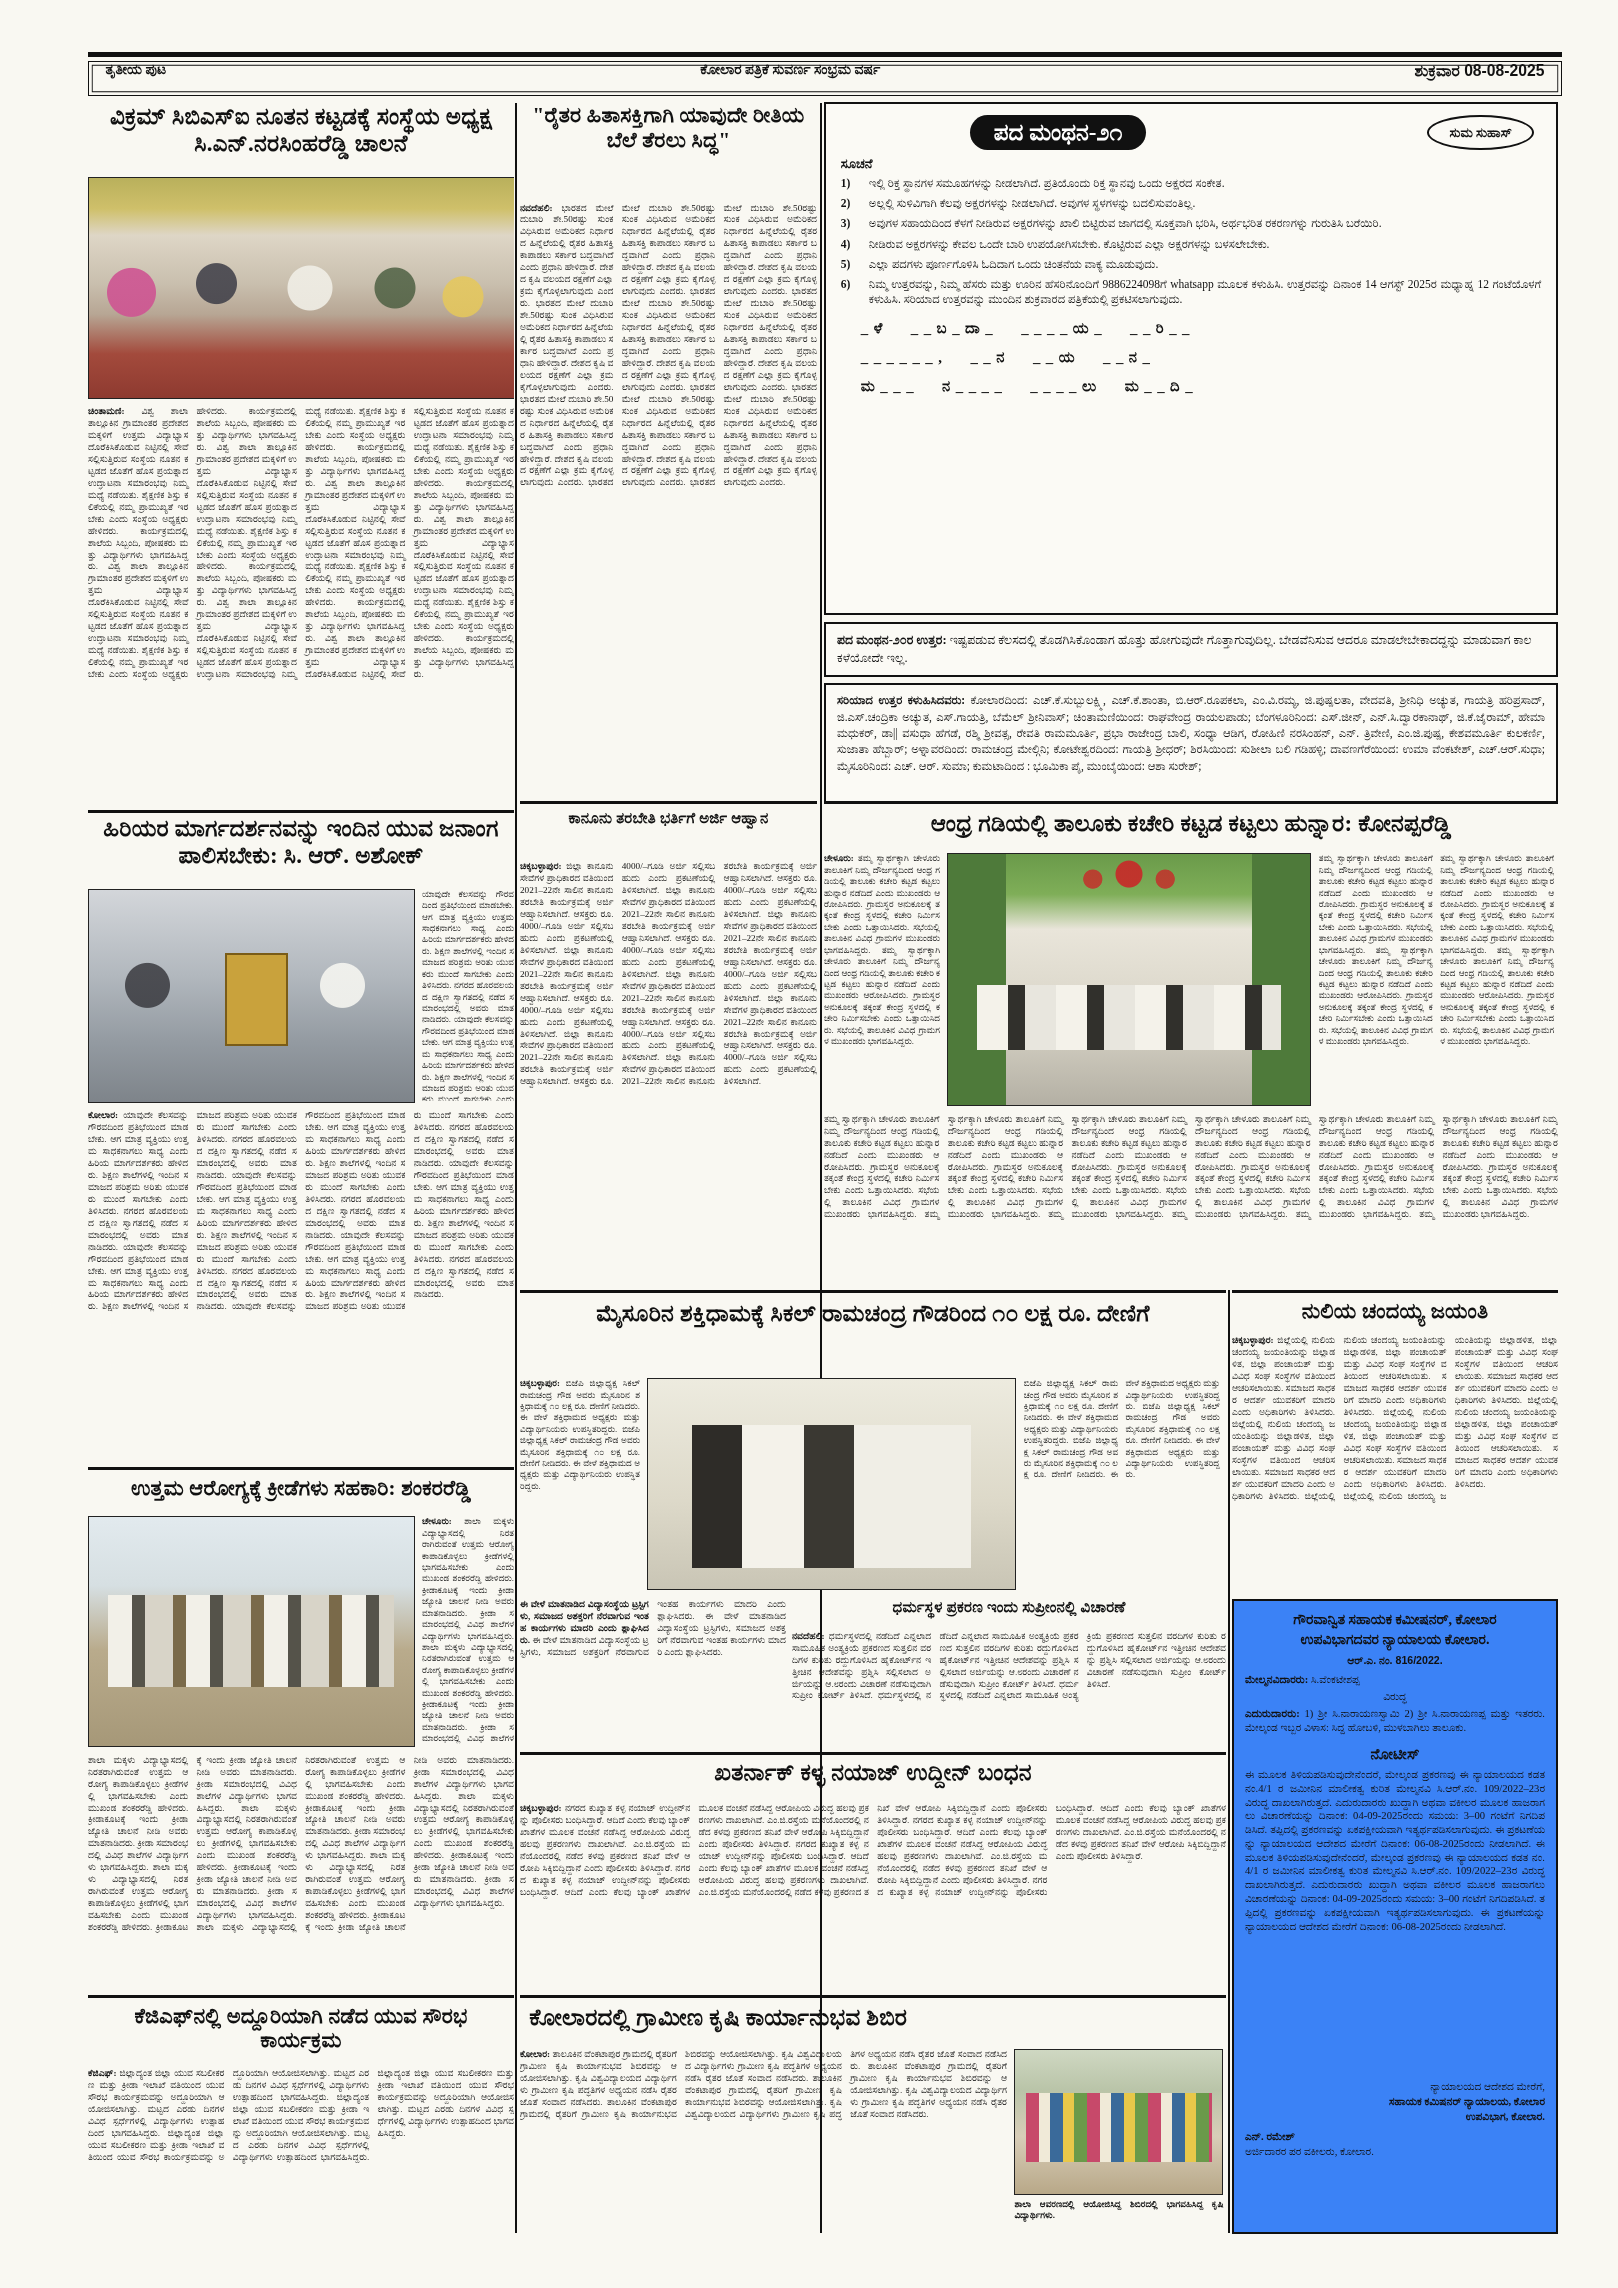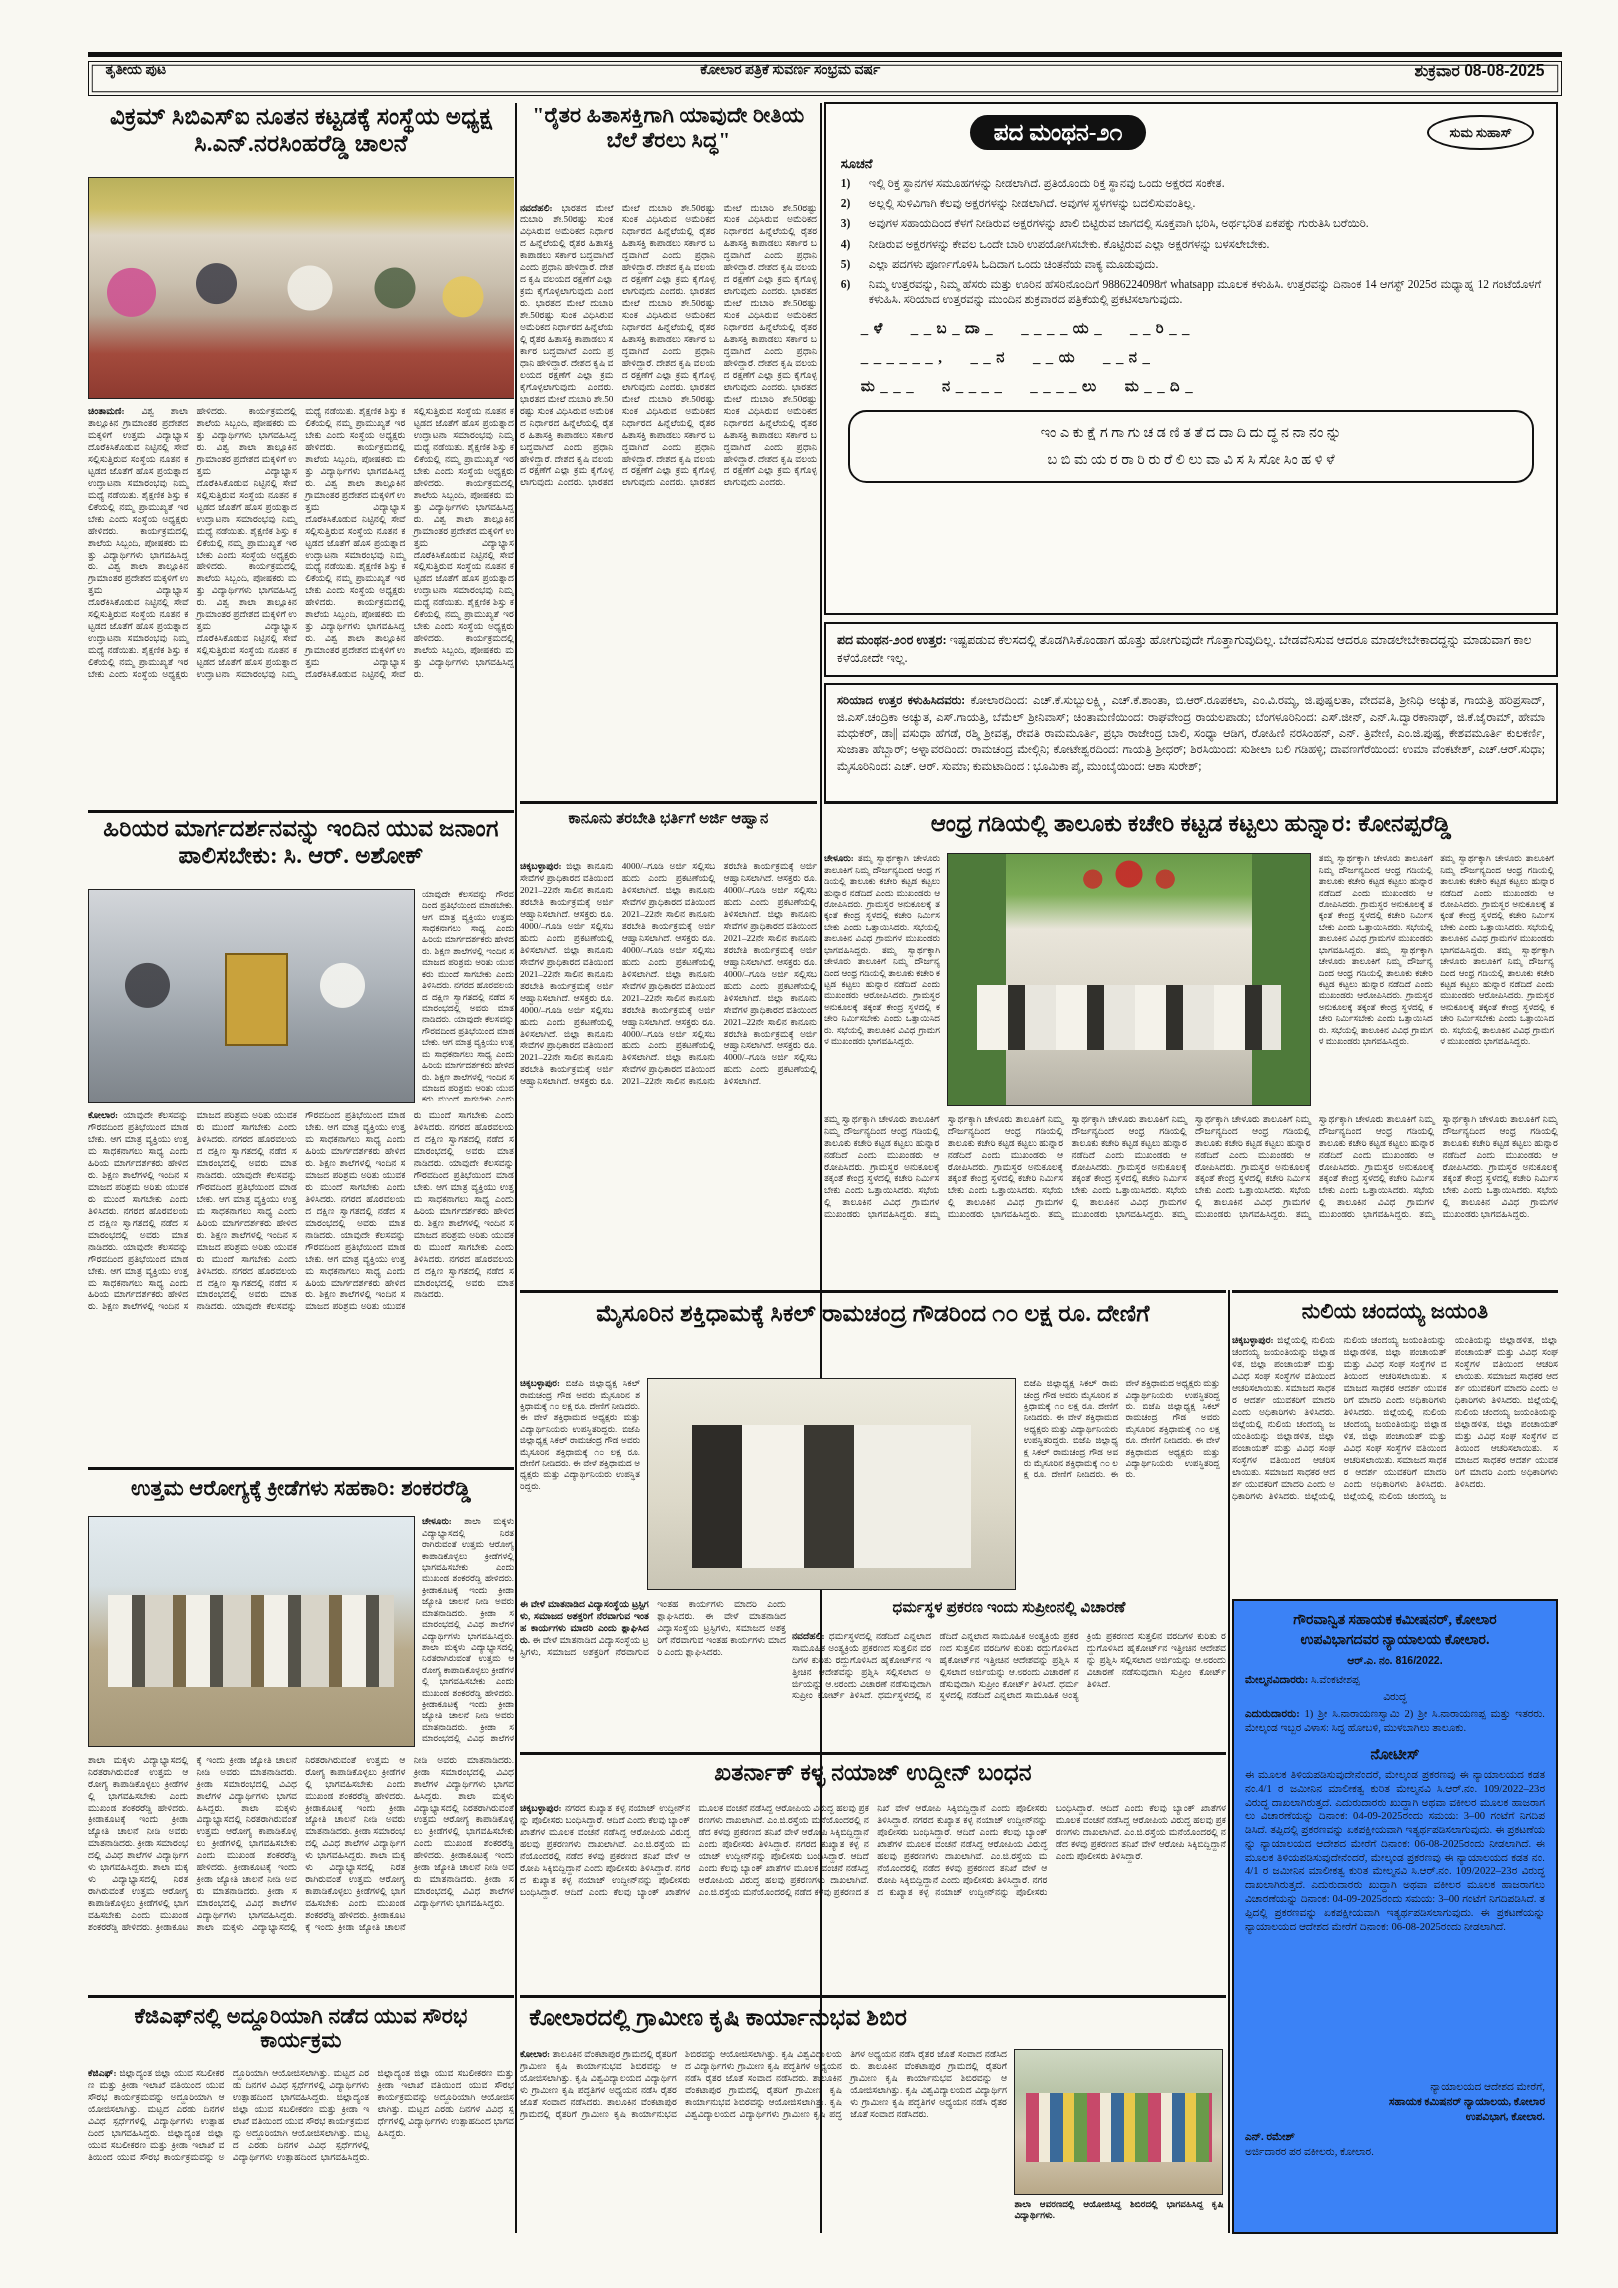--- a/index.html
+++ b/index.html
@@ -121,41 +121,37 @@
       <div class="pz-item">
           <span class="pz-num">1)</span>
           <span>ಇಲ್ಲಿ ರಿಕ್ತ ಸ್ಥಾನಗಳ ಸಮೂಹಗಳನ್ನು ನೀಡಲಾಗಿದೆ. ಪ್ರತಿಯೊಂದು ರಿಕ್ತ ಸ್ಥಾನವು ಒಂದು ಅಕ್ಷರದ ಸಂಕೇತ.</span>
         </div>
       <div class="pz-item">
           <span class="pz-num">2)</span>
           <span>ಅಲ್ಲಲ್ಲಿ ಸುಳಿವಿಗಾಗಿ ಕೆಲವು ಅಕ್ಷರಗಳನ್ನು ನೀಡಲಾಗಿದೆ. ಅವುಗಳ ಸ್ಥಳಗಳನ್ನು ಬದಲಿಸುವಂತಿಲ್ಲ.</span>
         </div>
       <div class="pz-item">
           <span class="pz-num">3)</span>
-          <span>ಅವುಗಳ ಸಹಾಯದಿಂದ ಕೆಳಗೆ ನೀಡಿರುವ ಅಕ್ಷರಗಳನ್ನು ಖಾಲಿ ಬಿಟ್ಟಿರುವ ಜಾಗದಲ್ಲಿ ಸೂಕ್ತವಾಗಿ ಭರಿಸಿ, ಅರ್ಥಭರಿತ ಏಕಪಕ್ನು ಗುರುತಿಸಿ ಬರೆಯಿರಿ.</span>
+          <span>ಅವುಗಳ ಸಹಾಯದಿಂದ ಕೆಳಗೆ ನೀಡಿರುವ ಅಕ್ಷರಗಳನ್ನು ಖಾಲಿ ಬಿಟ್ಟಿರುವ ಜಾಗದಲ್ಲಿ ಸೂಕ್ತವಾಗಿ ಭರಿಸಿ, ಅರ್ಥಭರಿತ ರಕರಣಗಳ್ನು ಗುರುತಿಸಿ ಬರೆಯಿರಿ.</span>
         </div>
       <div class="pz-item">
           <span class="pz-num">4)</span>
           <span>ನೀಡಿರುವ ಅಕ್ಷರಗಳನ್ನು ಕೇವಲ ಒಂದೇ ಬಾರಿ ಉಪಯೋಗಿಸಬೇಕು. ಕೊಟ್ಟಿರುವ ಎಲ್ಲಾ ಅಕ್ಷರಗಳನ್ನು ಬಳಸಲೇಬೇಕು.</span>
         </div>
       <div class="pz-item">
           <span class="pz-num">5)</span>
           <span>ಎಲ್ಲಾ ಪದಗಳು ಪೂರ್ಣಗೊಳಿಸಿ ಓದಿದಾಗ ಒಂದು ಚಿಂತನೆಯ ವಾಕ್ಯ ಮೂಡುವುದು.</span>
         </div>
       <div class="pz-item">
           <span class="pz-num">6)</span>
           <span>ನಿಮ್ಮ ಉತ್ತರವನ್ನು, ನಿಮ್ಮ ಹೆಸರು ಮತ್ತು ಊರಿನ ಹೆಸರಿನೊಂದಿಗೆ 9886224098ಗೆ whatsapp ಮೂಲಕ ಕಳುಹಿಸಿ. ಉತ್ತರವನ್ನು ದಿನಾಂಕ 14 ಆಗಸ್ಟ್ 2025ರ ಮಧ್ಯಾಹ್ನ 12 ಗಂಟೆಯೊಳಗೆ ಕಳುಹಿಸಿ. ಸರಿಯಾದ ಉತ್ತರವನ್ನು ಮುಂದಿನ ಶುಕ್ರವಾರದ ಪತ್ರಿಕೆಯಲ್ಲಿ ಪ್ರಕಟಿಸಲಾಗುವುದು.</span>
         </div>
       <div class="blanks">_ ಳೆ      _ _ ಬ _ ದಾ _      _ _ _ _ ಯ _      _ _ ರಿ _ _</div>
       <div class="blanks">_ _ _ _ _ _ ,      _ _ ನ      _ _ ಯ      _ _ ನ _</div>
       <div class="blanks">ಮ _ _ _      ನ _ _ _ _      _ _ _ _ ಲು      ಮ _ _ ದಿ _</div>
-      <div class="lettersbox">
-        <div>ಇಂ ಎ ಕು ಕ್ಷೆ ಗ ಗಾ ಗು ಚ ಡ ಣಿ ತ ತೆ ದ ದಾ ದಿ ದು ದ್ಧ ನ ನಾ ನಂ ನ್ನು</div>
-        <div>ಬ ಬಿ ಮ ಯ ರ ರಾ ರಿ ರು ರೆ ಲಿ ಲು ವಾ ವಿ ಸ ಸಿ ಸೋ ಸಿಂ ಹ ಳಿ ಳೆ</div>
-      </div>
     </div>
     <div class="ansbox">
       <span style="font-weight:bold;">ಪದ ಮಂಥನ-೨೦ರ ಉತ್ತರ:</span>
       <span>ಇಷ್ಟಪಡುವ ಕೆಲಸದಲ್ಲಿ ತೊಡಗಿಸಿಕೊಂಡಾಗ ಹೊತ್ತು ಹೋಗುವುದೇ ಗೊತ್ತಾಗುವುದಿಲ್ಲ. ಬೇಡವೆನಿಸುವ ಆದರೂ ಮಾಡಲೇಬೇಕಾದದ್ದನ್ನು ಮಾಡುವಾಗ ಕಾಲ ಕಳೆಯೋದೇ ಇಲ್ಲ.</span>
     </div>
     <div class="winbox" style="height:113px;">
       <span style="font-weight:bold;">ಸರಿಯಾದ ಉತ್ತರ ಕಳುಹಿಸಿದವರು:</span>
       <span>ಕೋಲಾರದಿಂದ: ಎಚ್.ಕೆ.ಸುಬ್ಬುಲಕ್ಷ್ಮಿ, ಎಚ್.ಕೆ.ಶಾಂತಾ, ಬಿ.ಆರ್.ರೂಪಕಲಾ, ಎಂ.ವಿ.ರಮ್ಯ, ಜಿ.ಪುಷ್ಪಲತಾ, ವೇದವತಿ, ಶ್ರೀನಿಧಿ ಅಚ್ಯುತ, ಗಾಯತ್ರಿ ಹರಿಪ್ರಸಾದ್, ಜಿ.ಎಸ್.ಚಂದ್ರಿಕಾ ಅಚ್ಯುತ, ಎಸ್.ಗಾಯತ್ರಿ, ಬೆಮೆಲ್ ಶ್ರೀನಿವಾಸ್; ಚಿಂತಾಮಣಿಯಿಂದ: ರಾಘವೇಂದ್ರ ರಾಯಲಪಾಡು; ಬೆಂಗಳೂರಿನಿಂದ: ಎಸ್.ಜೀನ್, ಎನ್.ಸಿ.ದ್ವಾರಕಾನಾಥ್, ಜಿ.ಕೆ.ಜೈರಾಮ್, ಹೇಮಾ ಮಧುಕರ್, ಡಾ|| ವಸುಧಾ ಹೆಗಡೆ, ರಶ್ಮಿ ಶ್ರೀವತ್ಸ, ರೇವತಿ ರಾಮಮೂರ್ತಿ, ಪ್ರಭಾ ರಾಜೇಂದ್ರ ಬಾಲಿ, ಸಂಧ್ಯಾ ಆಡಿಗ, ರೋಹಿಣಿ ನರಸಿಂಹನ್, ಎನ್. ತ್ರಿವೇಣಿ, ಎಂ.ಜಿ.ಪುಷ್ಪ, ಕೇಶವಮೂರ್ತಿ ಕುಲಕರ್ಣಿ, ಸುಜಾತಾ ಹೆಬ್ಬಾರ್; ಅಳ್ನಾವರದಿಂದ: ರಾಮಚಂದ್ರ ಮೇಲ್ಗಿನಿ; ಕೋಟೇಶ್ವರದಿಂದ: ಗಾಯತ್ರಿ ಶ್ರೀಧರ್; ಶಿರಸಿಯಿಂದ: ಸುಶೀಲಾ ಬಲಿ ಗಡಿಹಳ್ಳಿ; ದಾವಣಗೆರೆಯಿಂದ: ಉಮಾ ವೆಂಕಟೇಶ್, ಎಚ್.ಆರ್.ಸುಧಾ; ಮೈಸೂರಿನಿಂದ: ಎಚ್. ಆರ್. ಸುಮಾ; ಕುಮಟಾದಿಂದ : ಭೂಮಿಕಾ ಪೈ, ಮುಂಬೈಯಿಂದ: ಆಶಾ ಸುರೇಶ್;</span>
     </div>
   </div>

